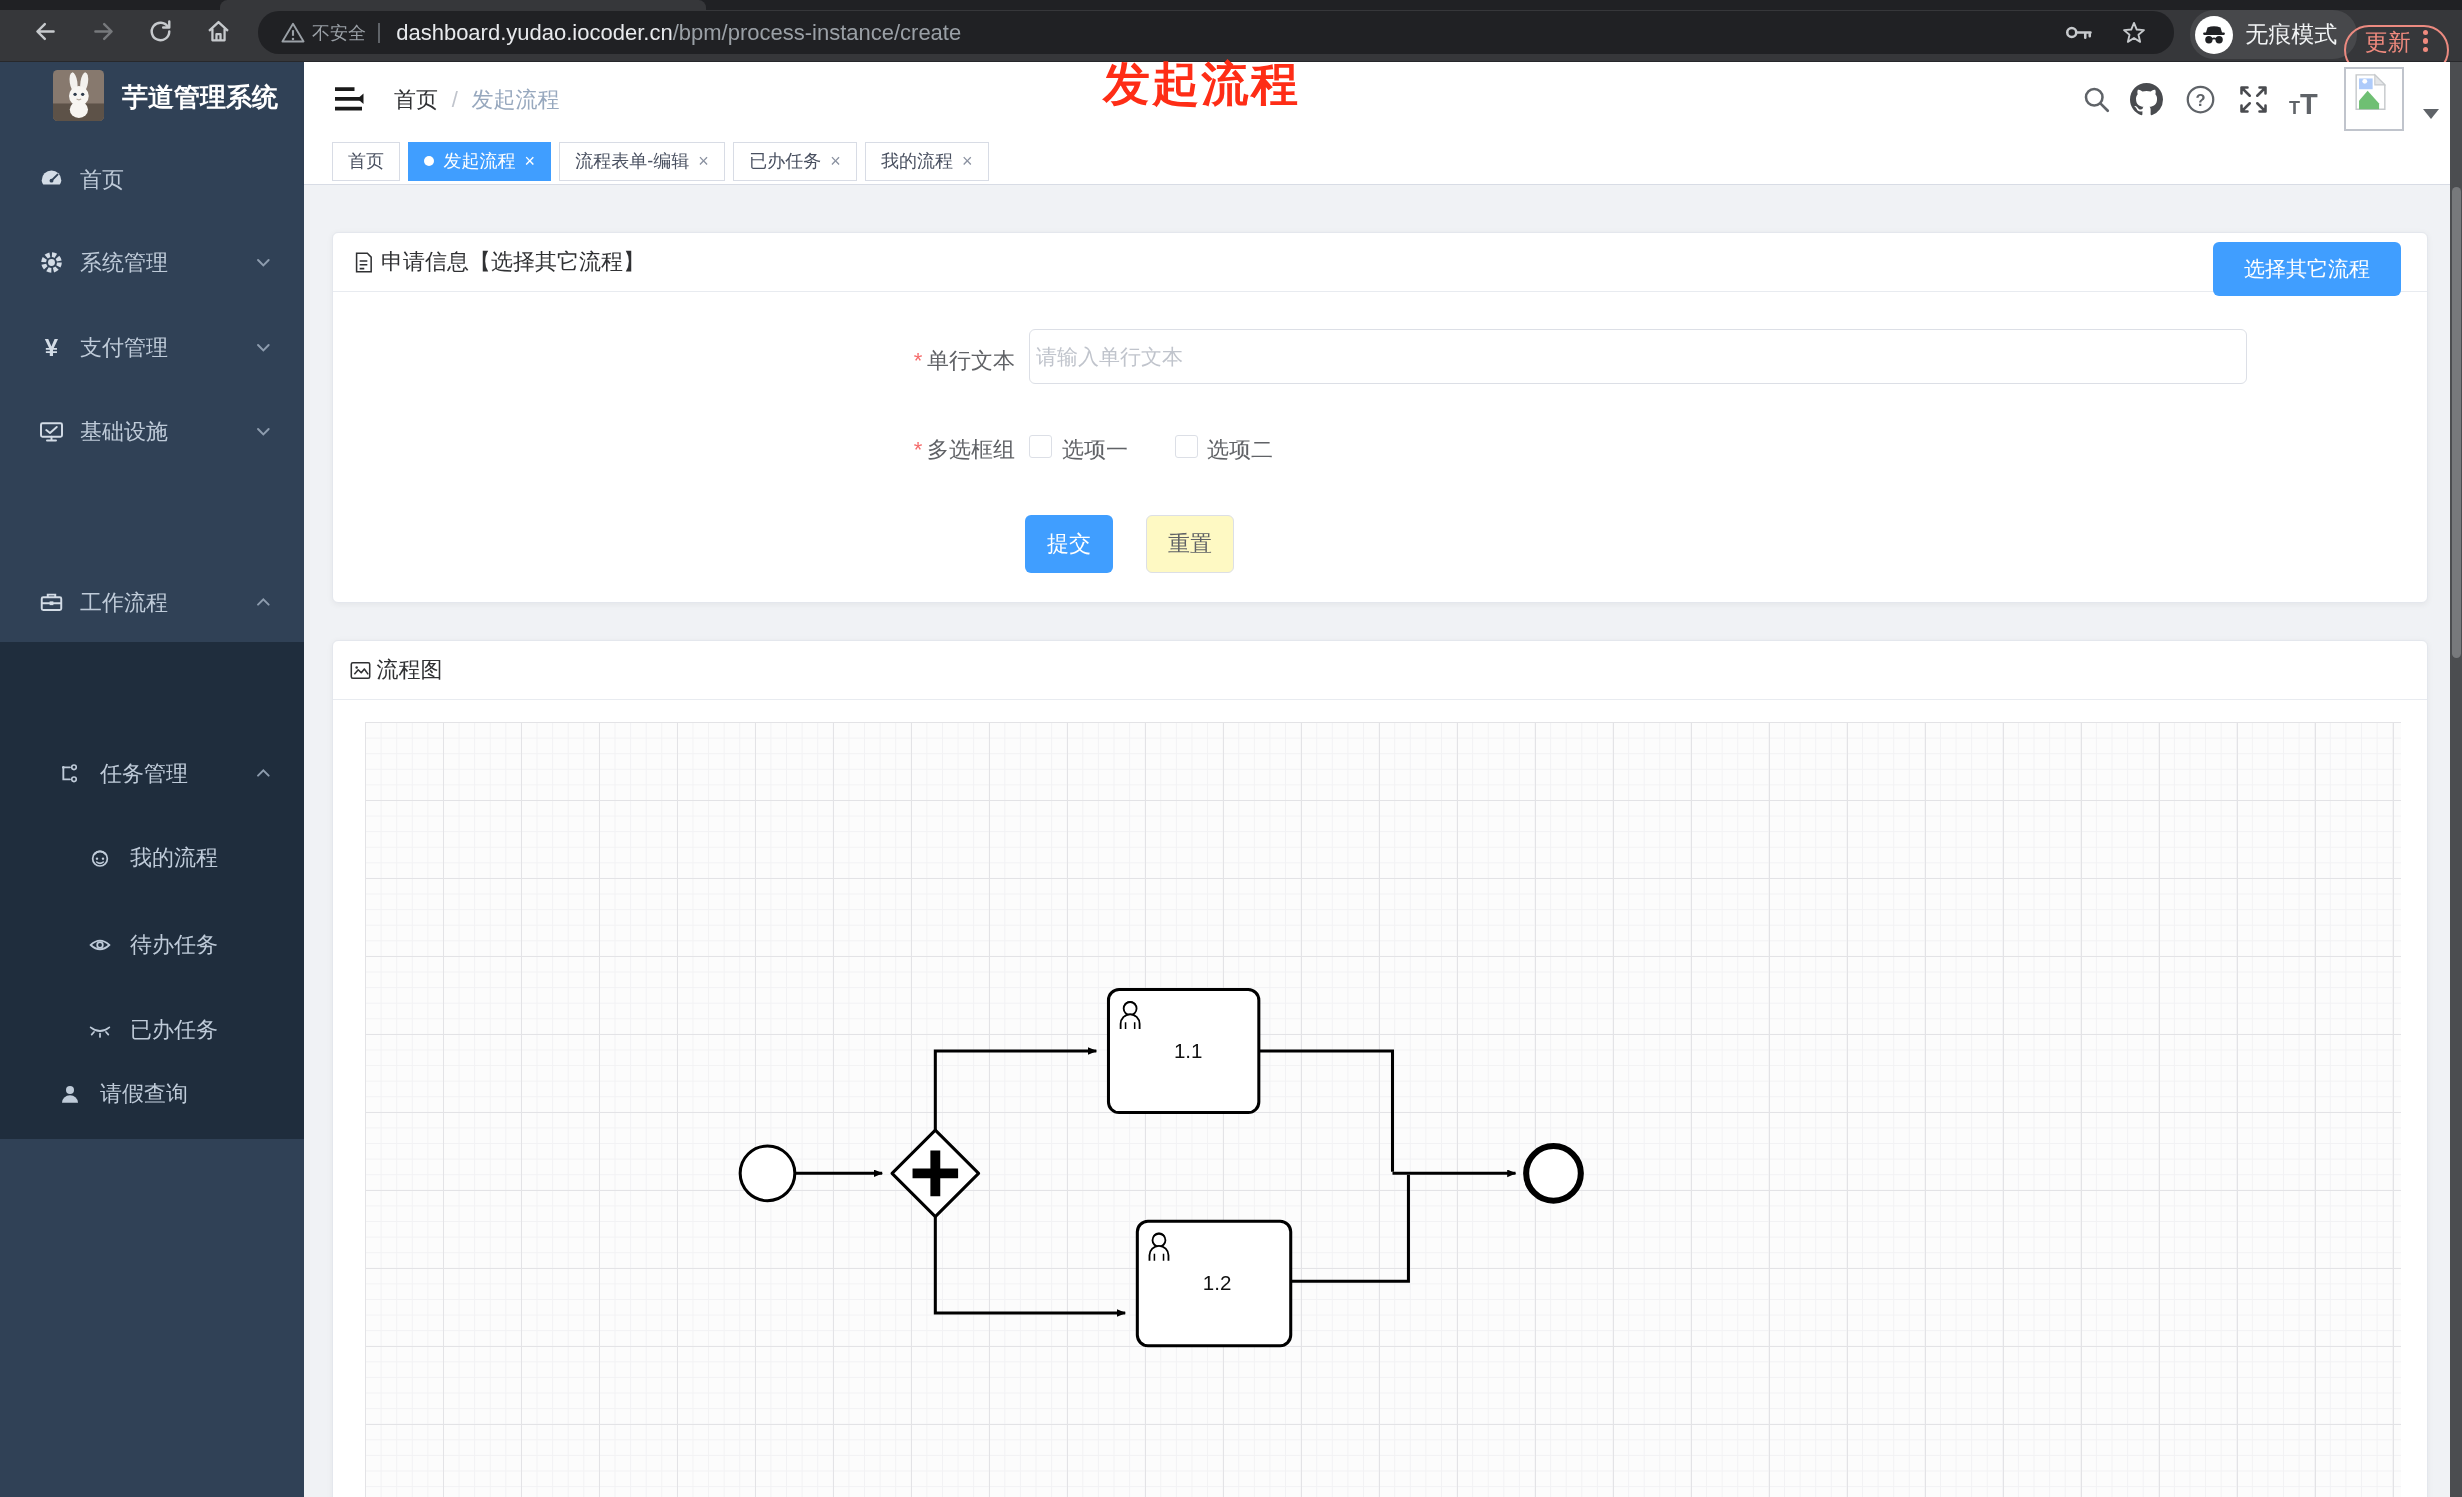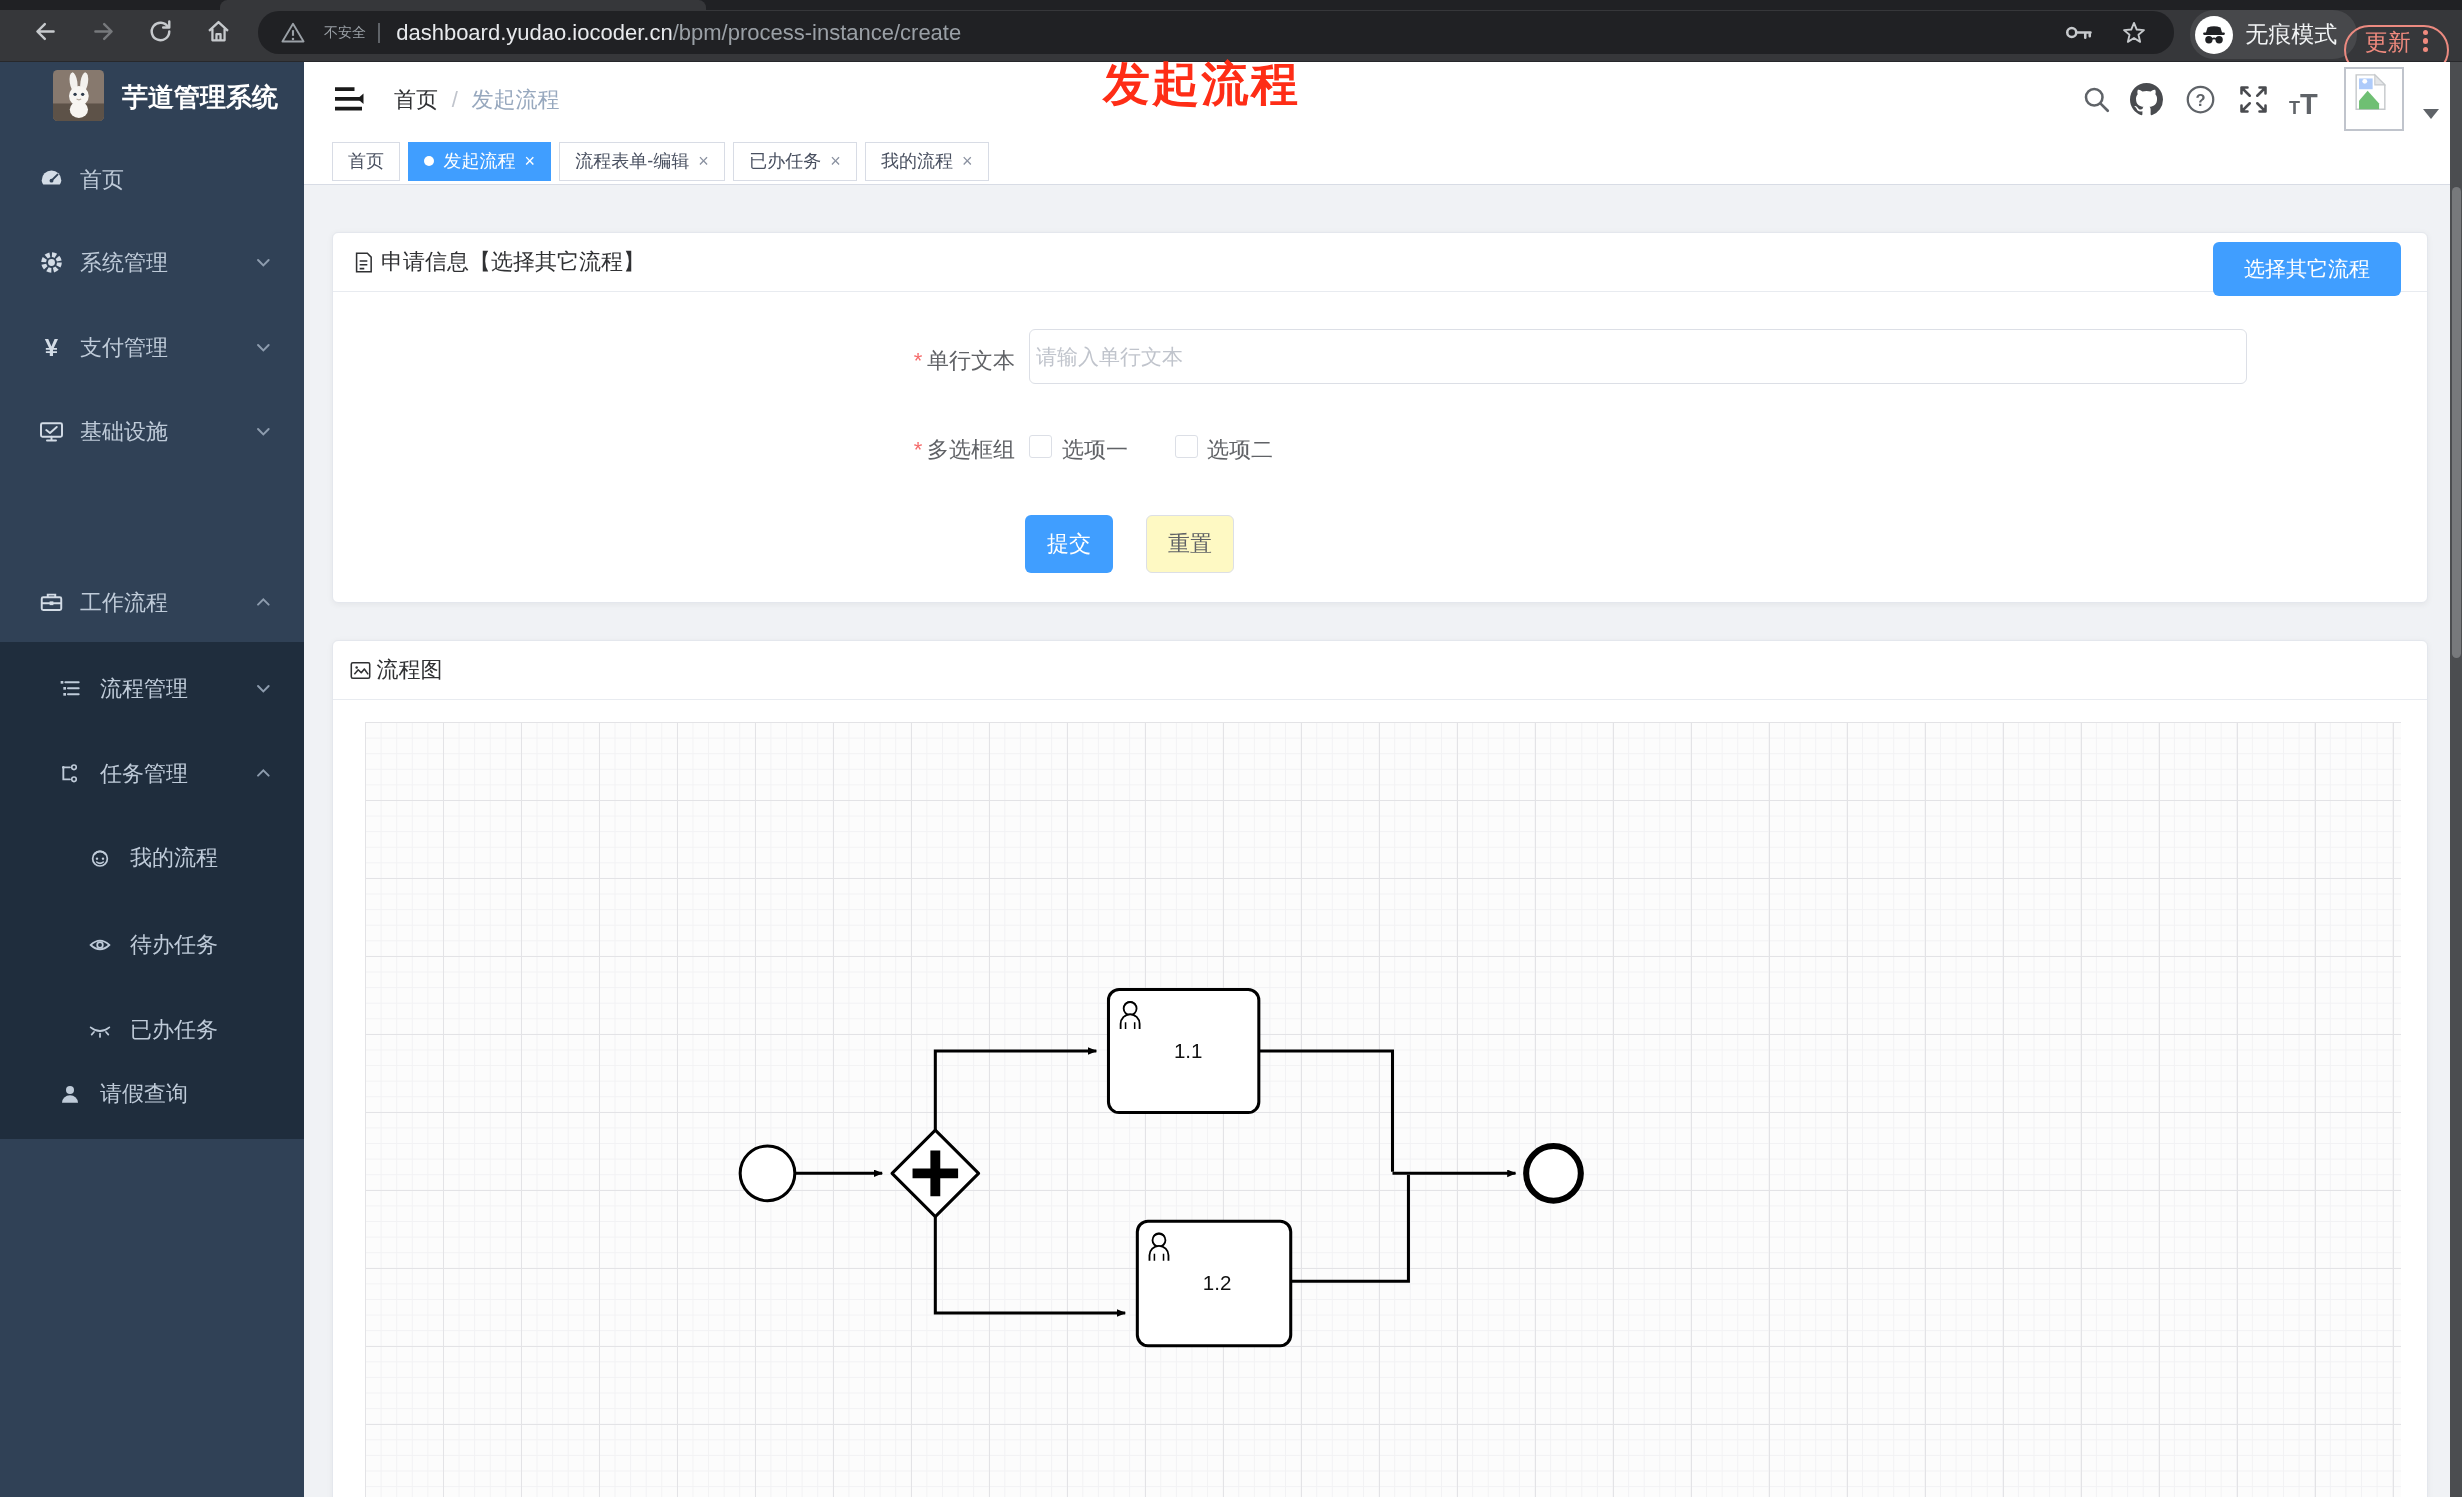--- a/index.html
+++ b/index.html
@@ -8,21 +8,21 @@
        font-family:"Liberation Sans","DejaVu Sans",sans-serif;color:#303133}
   svg{display:block}
 
   
   .browser{position:absolute;left:0;top:0;width:2462px;height:62px;background:#36373a;border-bottom:0.8px solid #27282b}
   .tabstrip{position:absolute;left:0;top:0;width:2462px;height:10px;background:#202124}
   .tabhint{position:absolute;left:220px;top:0;width:486px;height:10px;background:#36373a;border-radius:7.6px 7.6px 0 0}
   .nav-ic{position:absolute;top:18px;width:27px;height:27px}
   .urlpill{position:absolute;left:258px;top:11.4px;width:1916px;height:43px;border-radius:21px;background:#202124;display:flex;align-items:center}
   .urlpill .sep{width:1.5px;height:20px;background:#5f6368;margin:0 16.7px 0 12px}
-  .sec-label{color:#9aa0a6;font-size:14px;margin-left:19px}
+  .sec-label{color:#9aa0a6;font-size:18px;margin-left:7px}
   .url-host{color:#e8eaed;font-size:22px}
   .url-path{color:#9aa0a6;font-size:22px}
   .pill-right{margin-left:auto;display:flex;align-items:center;gap:26px;padding-right:27px}
   .incog{position:absolute;left:2190px;top:10px;height:49px;border-radius:24px;background:#47484b;display:flex;align-items:center;padding:0 20px 0 5.3px;gap:12px}
   .incog-circle{width:38px;height:38px;border-radius:50%;background:#fff;display:flex;align-items:center;justify-content:center}
   .incog-label{color:#f1f3f4;font-size:23px}
   .update-pill{position:absolute;left:2344px;top:25px;width:105px;height:50px;border-radius:25px;border:2.3px solid #ec8a80;display:flex;justify-content:center;gap:12px}
   .update-label{color:#f08a7e;font-size:23px}
   .kebab span{display:block;width:5.3px;height:5.3px;border-radius:50%;background:#f08a7e;margin:3px 0}
 
@@ -258,36 +258,20 @@
     <span class="mi-label">工作流程</span>
     <span class="chev">
         <svg viewBox="0 0 22 22">
           <path d="M4 14 L11 7 L18 14" fill="none" stroke="#8d9cae" stroke-width="2.6" stroke-linecap="round"></path>
         </svg>
       </span>
   </div>
 
   <div class="submenu-bg"></div>
 
-  <div class="menu-item lvl2" style="top:584px">
-    <span class="mi-icon">
-      <svg viewBox="0 0 36 36" width="24" height="24">
-          <path d="M11 8 H31 M15 17 H31 M15 26 H31" stroke="#bfcbd9" stroke-width="3" stroke-linecap="round"></path>
-          <rect x="4" y="6" width="4" height="4" fill="#bfcbd9"></rect>
-          <rect x="8" y="15" width="4" height="4" fill="#bfcbd9"></rect>
-          <rect x="8" y="24" width="4" height="4" fill="#bfcbd9"></rect>
-        </svg>
-    </span>
-    <span class="mi-label">流程管理</span>
-    <span class="chev">
-        <svg viewBox="0 0 22 22">
-          <path d="M4 8 L11 15 L18 8" fill="none" stroke="#8d9cae" stroke-width="2.6" stroke-linecap="round"></path>
-        </svg>
-      </span>
-  </div>
 
   <div class="menu-item lvl2" style="top:669px">
     <span class="mi-icon">
       <svg viewBox="0 0 36 36" width="24" height="24">
           <path d="M8 8 h10 M8 8 v18 h10" fill="none" stroke="#bfcbd9" stroke-width="2.8" stroke-linecap="round"></path>
           <circle cx="24" cy="8" r="3.4" fill="none" stroke="#bfcbd9" stroke-width="2.4"></circle>
           <circle cx="24" cy="26" r="3.4" fill="none" stroke="#bfcbd9" stroke-width="2.4"></circle>
           <circle cx="8" cy="8" r="2" fill="#bfcbd9"></circle>
         </svg>
     </span>

